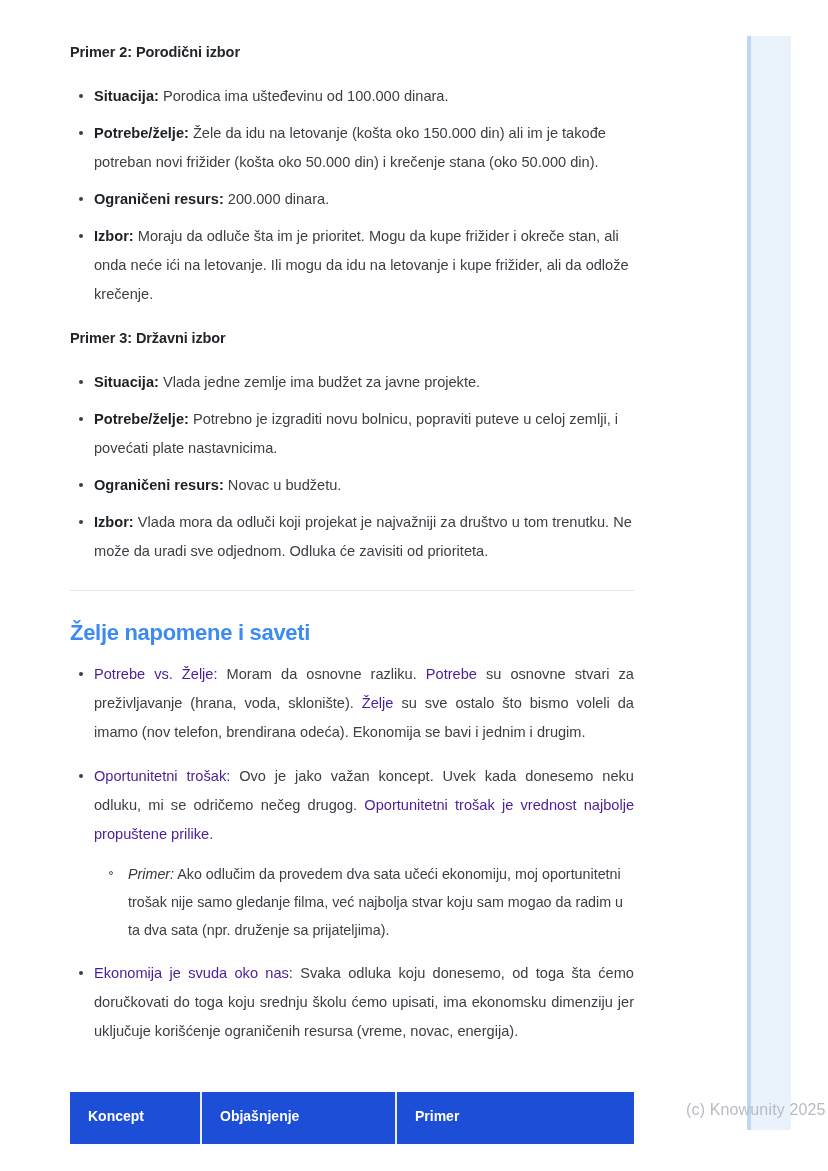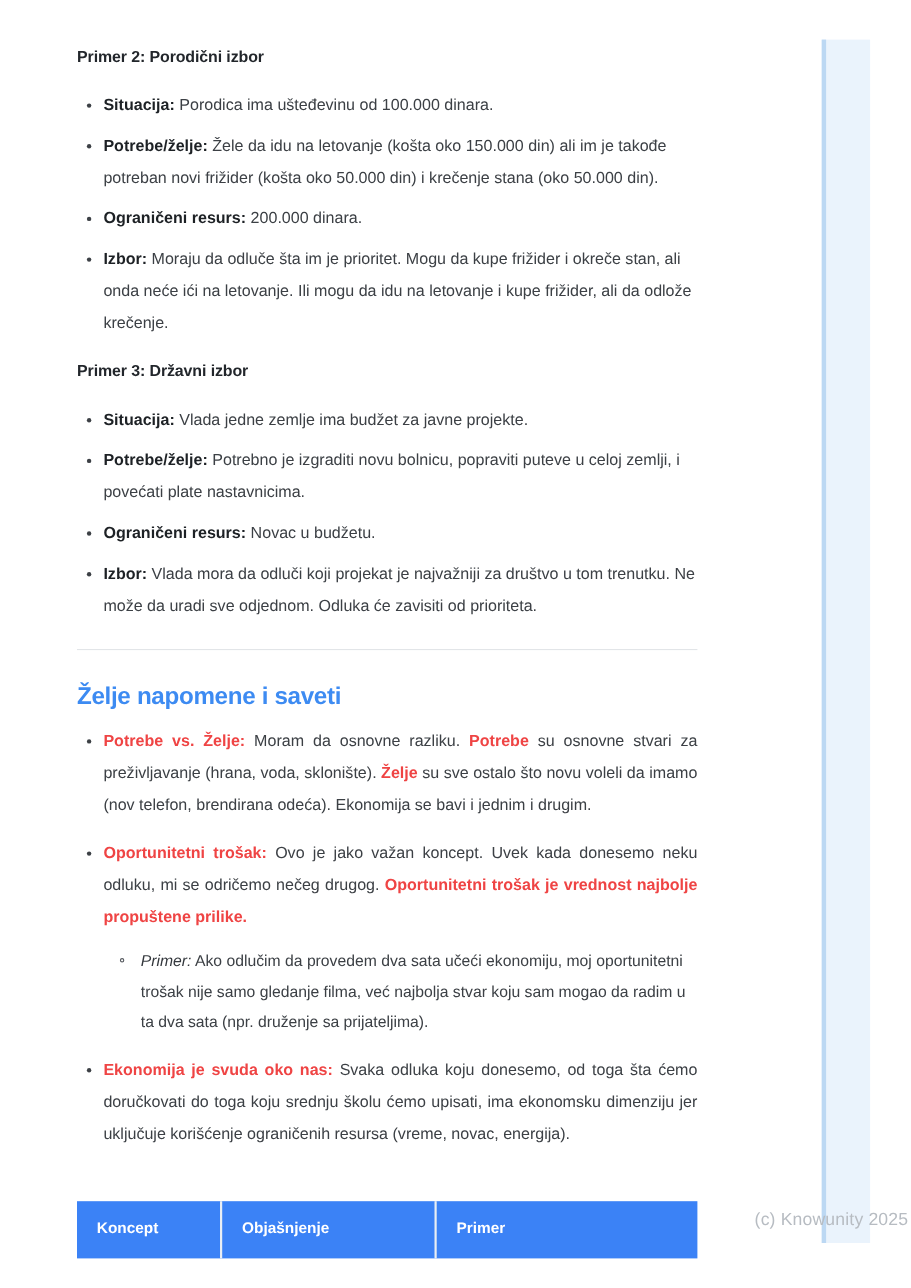--- a/index.html
+++ b/index.html
@@ -120,21 +120,21 @@
   #notes-list > li::before {
     content: "";
     position: absolute;
     left: 9px;
     top: 12px;
     width: 4px;
     height: 4px;
     border-radius: 50%;
     background: #3c4045;
   }
-  #notes-list > li b { color: #ef4444; font-weight: bold; }
+  #notes-list > li b { color: #4c1d95; font-weight: normal; }
 
   ul.sub-bullets {
     list-style: none;
     margin: 11px 0 0 0;
     padding: 0;
   }
   ul.sub-bullets > li {
     position: relative;
     padding-left: 24px;
     margin-left: 10px;
@@ -160,21 +160,21 @@
   
   #concepts-table {
     position: absolute;
     left: 0;
     top: 1092px;
     width: 564px;
     border-collapse: collapse;
     table-layout: fixed;
   }
   #concepts-table th {
-    background: #3b82f6;
+    background: #1d4ed8;
     color: #ffffff;
     font-size: 14px;
     font-weight: bold;
     text-align: left;
     padding: 16px 18px 20px 18px;
     border-right: 2px solid #e9eef4;
   }
   #concepts-table th:last-child { border-right: none; }
   #concepts-table col.c1 { width: 131px; }
   #concepts-table col.c2 { width: 195px; }
@@ -215,21 +215,21 @@
     <li><b>Ograničeni resurs:</b><span> Novac u budžetu.</span></li>
     <li><b>Izbor:</b><span> Vlada mora da odluči koji projekat je najvažniji za društvo u tom trenutku. Ne može da uradi sve odjednom. Odluka će zavisiti od prioriteta.</span></li>
   </ul>
 
   <div id="divider"></div>
 
   <div id="section-title">Želje napomene i saveti</div>
 
   <ul id="notes-list">
     <li>
-      <b>Potrebe vs. Želje:</b><span> Moram da osnovne razliku. </span><b>Potrebe</b><span> su osnovne stvari za preživljavanje (hrana, voda, sklonište). </span><b>Želje</b><span> su sve ostalo što novu voleli da imamo (nov telefon, brendirana odeća). Ekonomija se bavi i jednim i drugim.</span>
+      <b>Potrebe vs. Želje:</b><span> Moram da osnovne razliku. </span><b>Potrebe</b><span> su osnovne stvari za preživljavanje (hrana, voda, sklonište). </span><b>Želje</b><span> su sve ostalo što bismo voleli da imamo (nov telefon, brendirana odeća). Ekonomija se bavi i jednim i drugim.</span>
     </li>
 
     <li>
       <b>Oportunitetni trošak:</b><span> Ovo je jako važan koncept. Uvek kada donesemo neku odluku, mi se odričemo nečeg drugog. </span><b>Oportunitetni trošak je vrednost najbolje propuštene prilike.</b>
       <ul class="sub-bullets">
         <li><i>Primer:</i><span> Ako odlučim da provedem dva sata učeći ekonomiju, moj oportunitetni trošak nije samo gledanje filma, već najbolja stvar koju sam mogao da radim u ta dva sata (npr. druženje sa prijateljima).</span></li>
       </ul>
     </li>
 
     <li>

